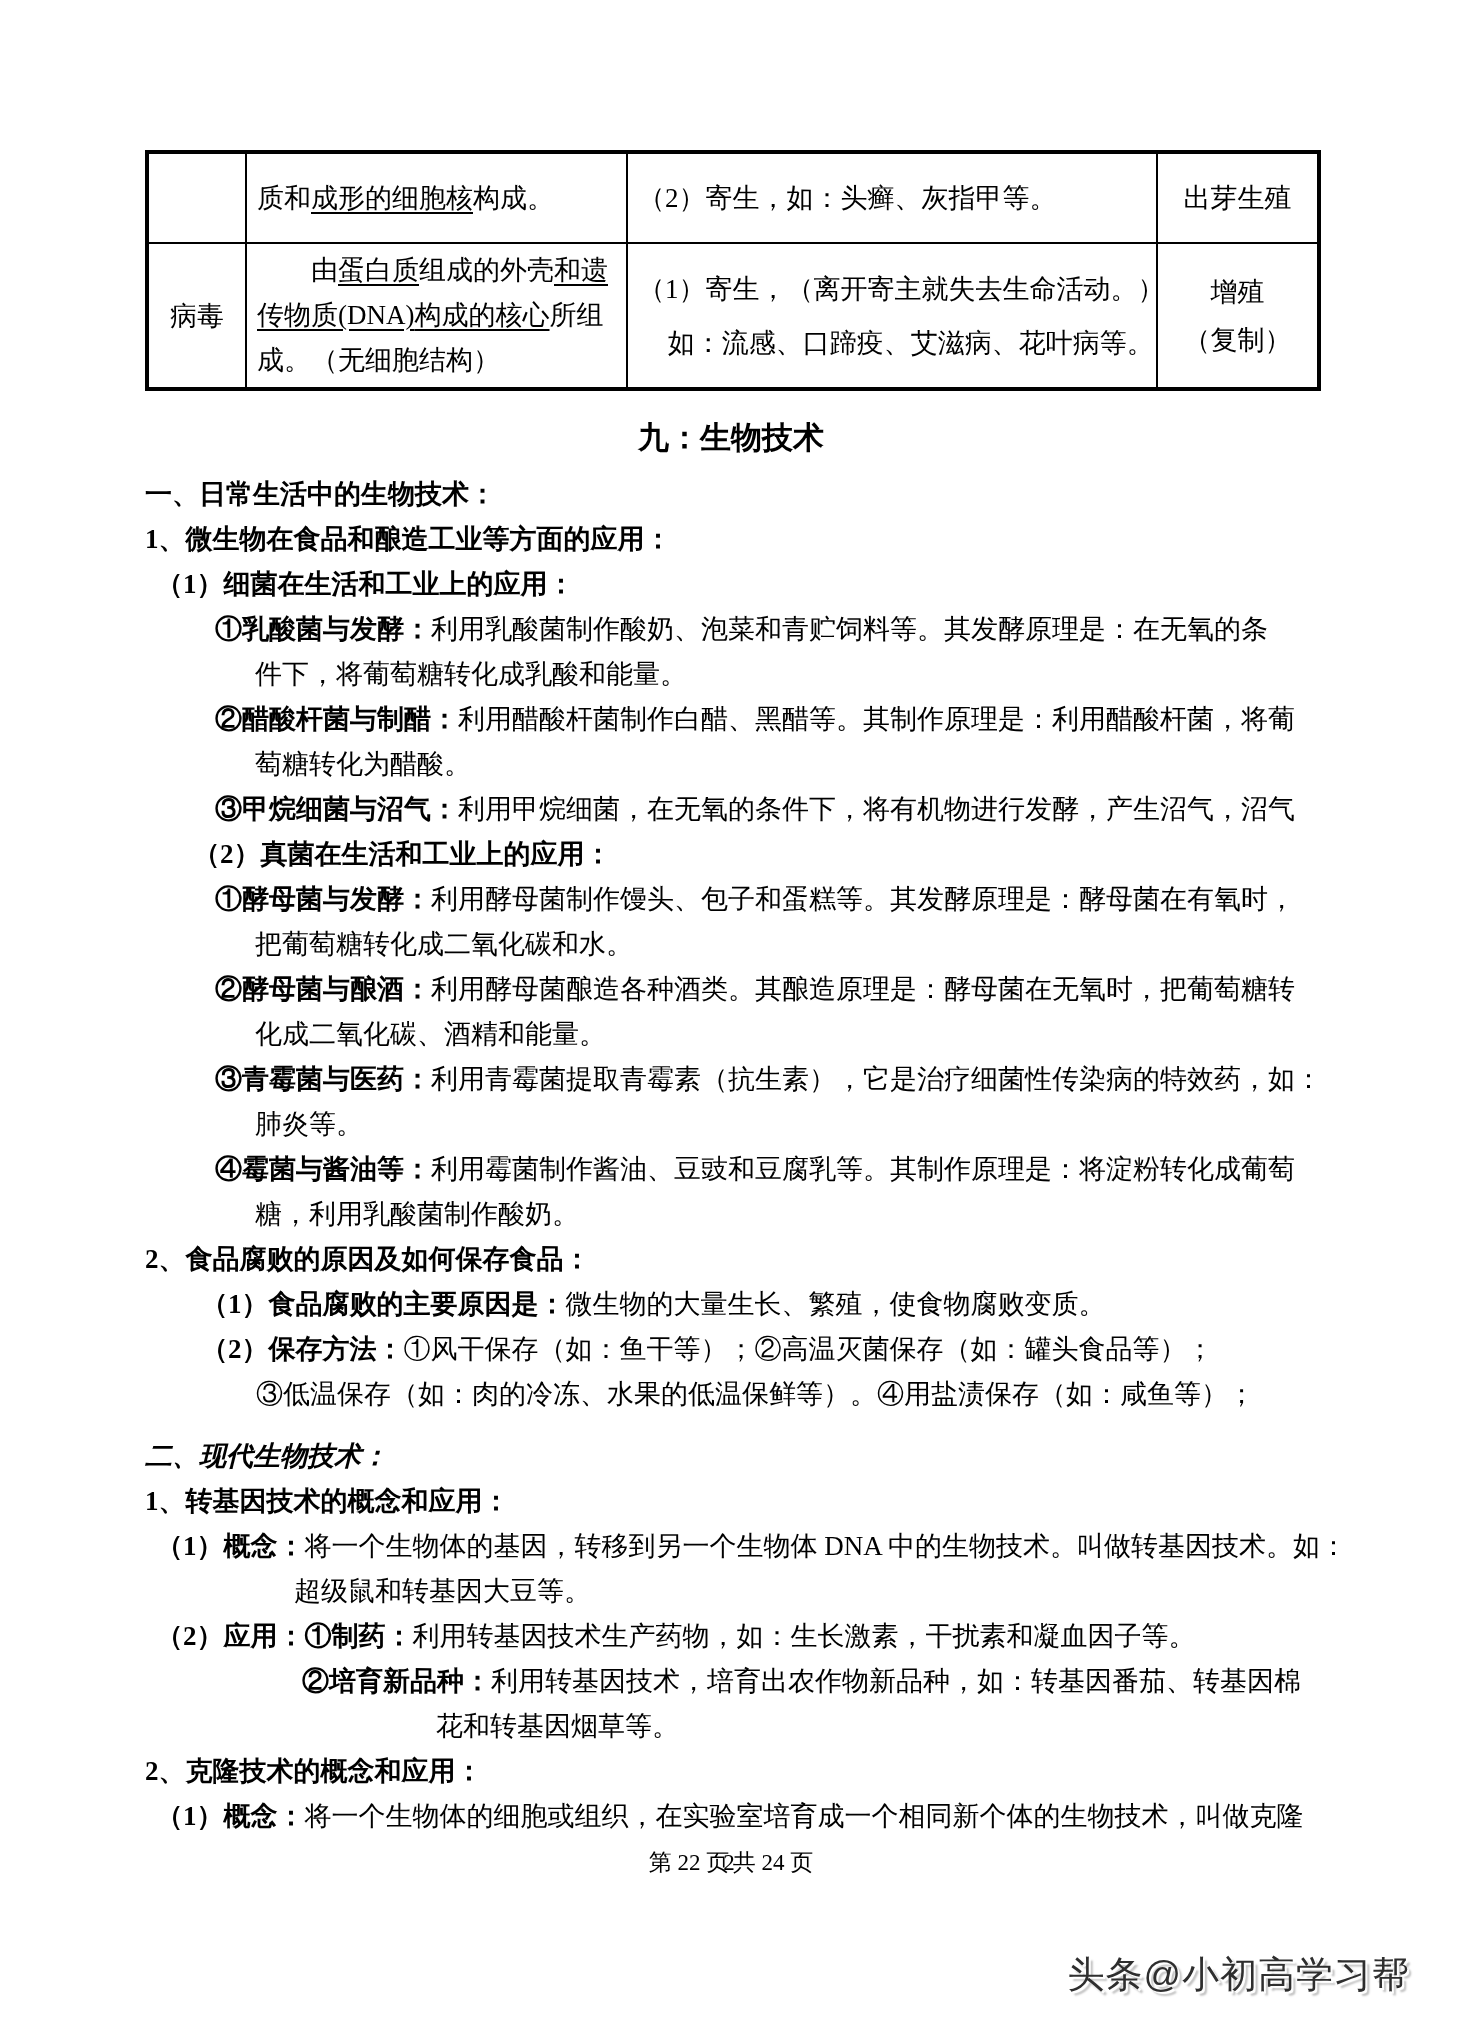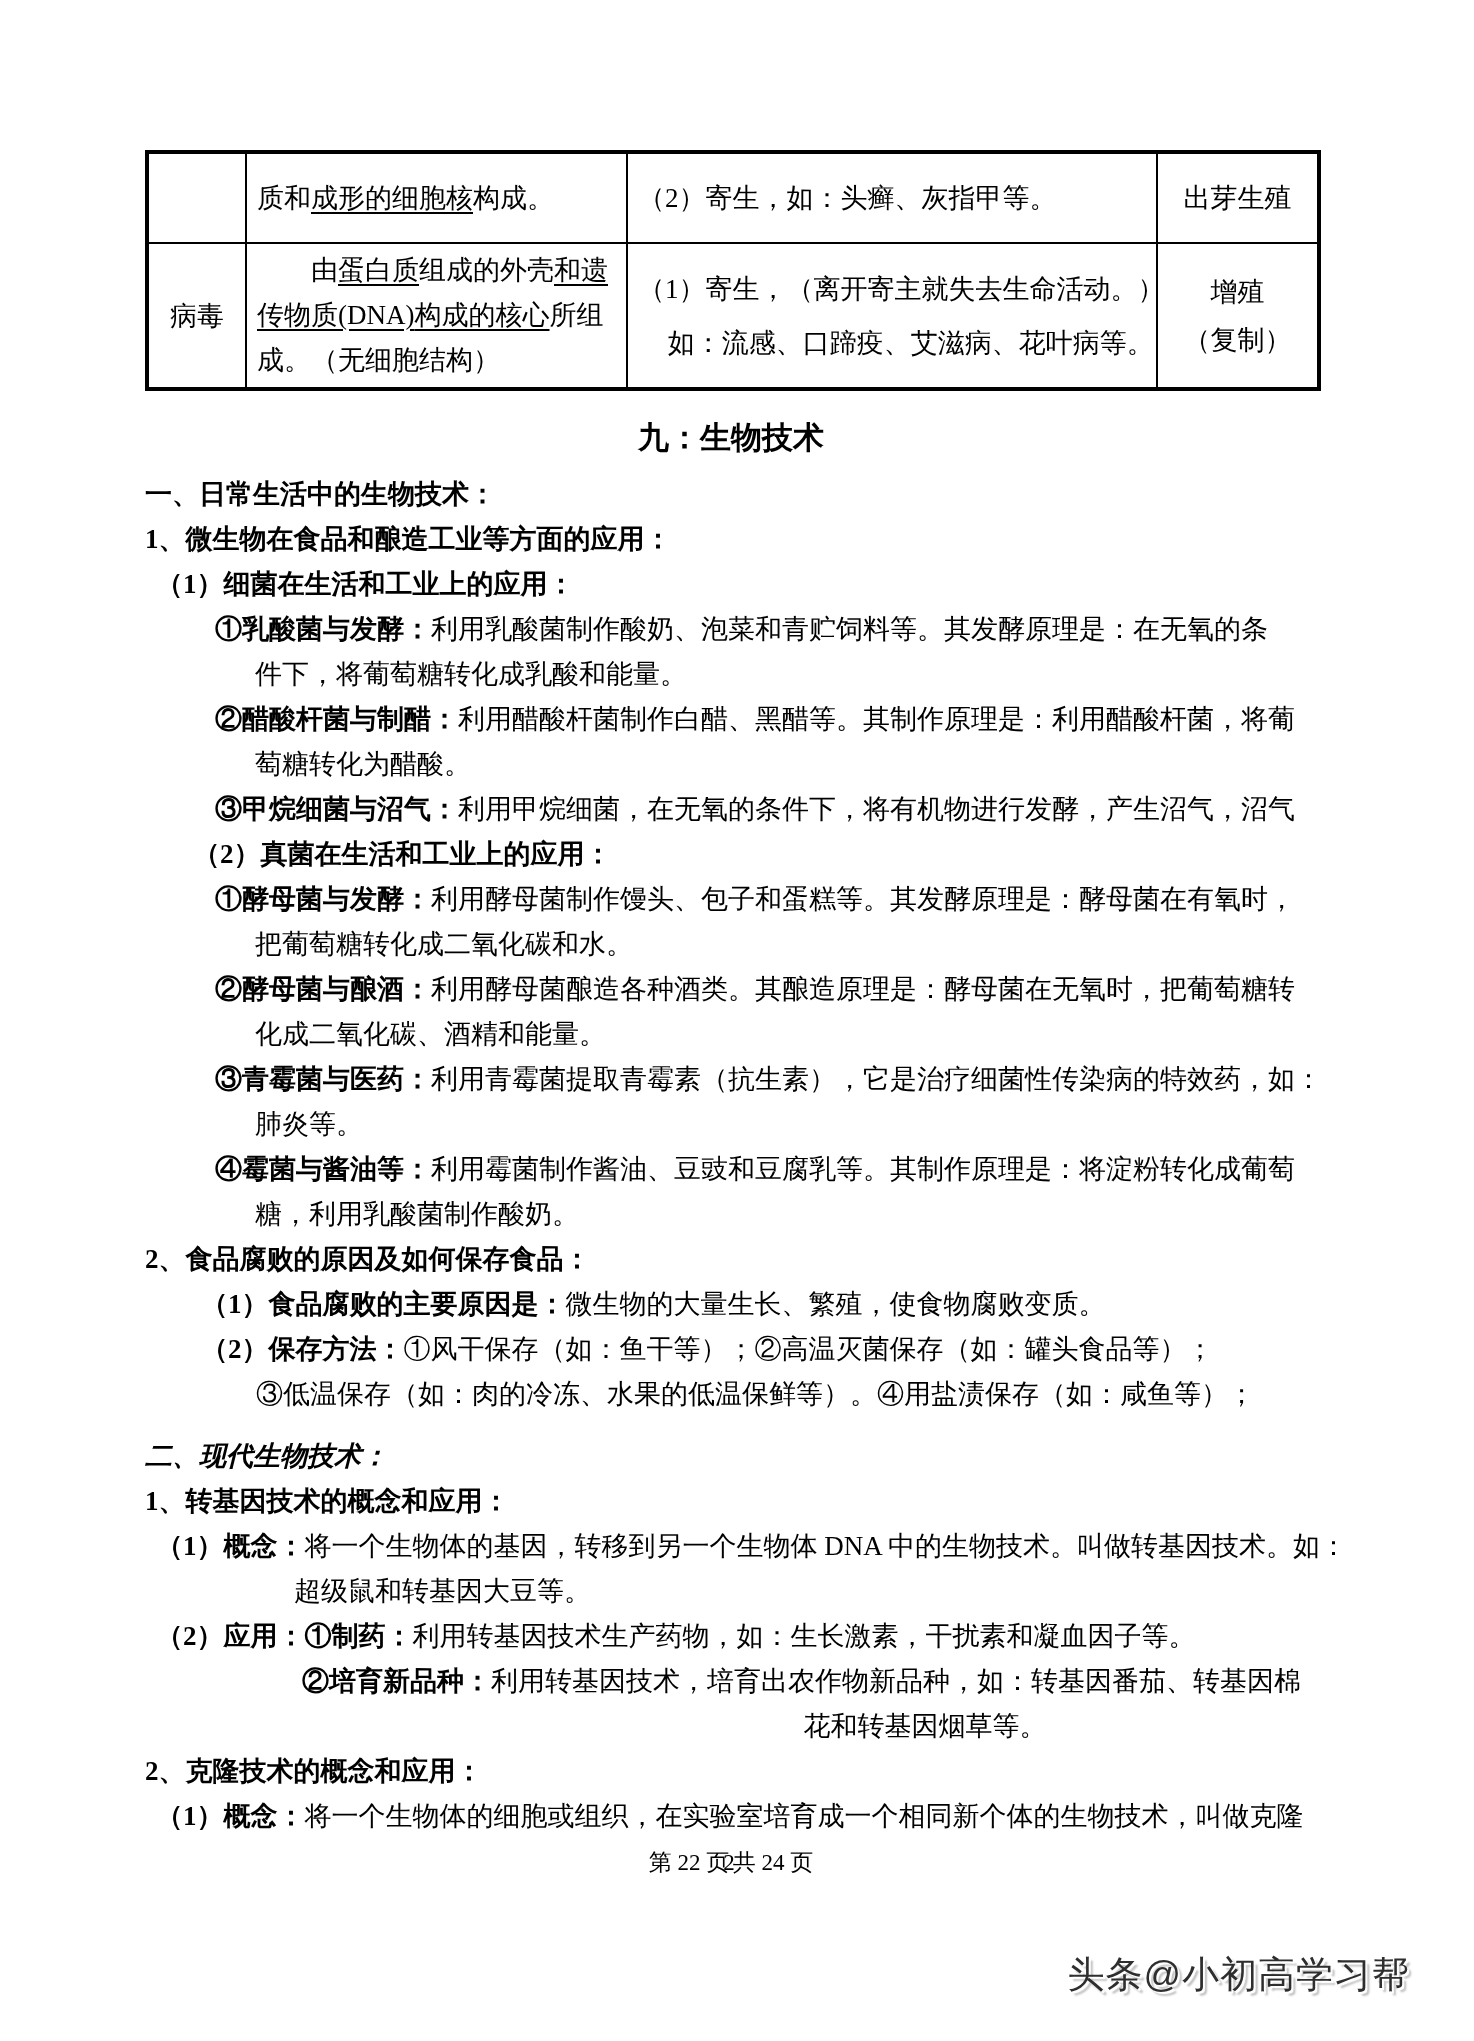--- a/index.html
+++ b/index.html
@@ -34,21 +34,21 @@
   .mt-lg{margin-top:28px;font-style:italic;}
   .i0{margin-left:0;}
   .i1{margin-left:11px;}
   .i2{margin-left:70px;}
   .i3{margin-left:110px;}
   .i4{margin-left:48px;}
   .i5{margin-left:56px;}
   .i6{margin-left:111px;}
   .i8{margin-left:149px;}
   .i9{margin-left:157px;}
-  .i10{margin-left:291px;text-align:center;}
+  .i10{margin-left:291px;}
 
   
   .footer{width:1172px;text-align:center;font-size:23px;margin-top:14px;white-space:nowrap;}
   .footer .ovl{margin-left:-6px;margin-right:-2px;}
 
   
   .watermark{
     position:absolute;right:64px;top:1950px;
     font-family:"Liberation Sans","DejaVu Sans",sans-serif;
     font-size:37px;font-weight:normal;color:#2e2e2e;letter-spacing:1px;

